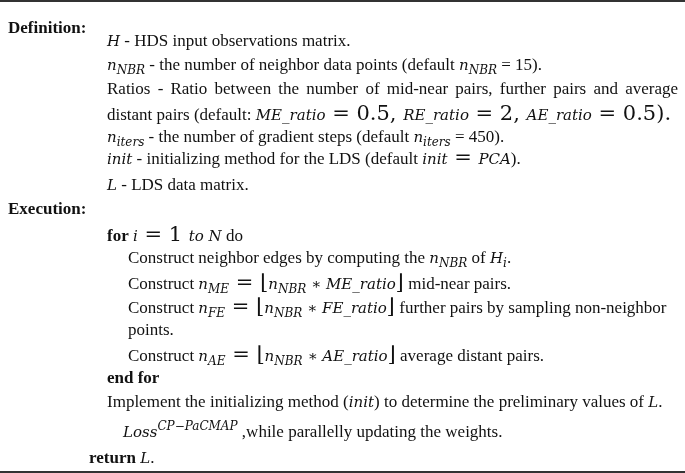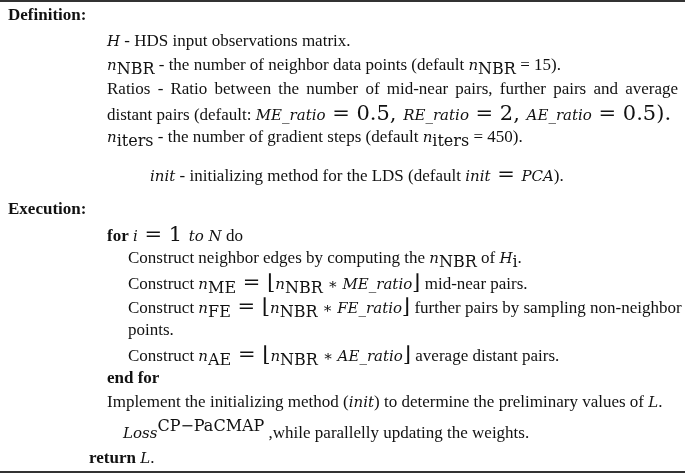--- a/index.html
+++ b/index.html
@@ -21,53 +21,56 @@
     line-height: 24px;
     height: 24px;
   }
   .label { left: 8px; font-weight: bold; }
   .lvl1 { left: 107px; }
   .lvl2 { left: 128px; }
   .just { width: 571px; text-align: justify; text-align-last: justify; white-space: normal; }
   .kw { font-weight: bold; }
   .m { font-family: "DejaVu Serif", serif; font-style: italic; font-size: 15px; }
   .mr { font-family: "DejaVu Serif", serif; font-size: 21px; }
-  sub, sup { font-size: 16px; font-family: "DejaVu Serif", serif; }
+  sub, sup { font-size: 12px; font-family: "DejaVu Serif", serif; font-style: italic; }
   sub { vertical-align: -4px; }
   sup { vertical-align: 7px; }
 </style>
 </head>
 <body>
 
 <div class="algo">
 
-  <div class="line label" style="top:1px;text-align:center;">Definition:</div>
+  <div class="line label" style="top:14px;text-align:center;">Definition:</div>
 
   <div class="line lvl1" style="top:27px;">
     <span class="m">H</span><span> - HDS input observations matrix.</span>
   </div>
 
   <div class="line lvl1" style="top:51px;">
     <span class="m">n</span><sub>NBR</sub><span> - the number of neighbor data points (default </span><span class="m">n</span><sub>NBR</sub><span> = 15).</span>
   </div>
 
   <div class="line lvl1 just" style="top:75px;">Ratios - Ratio between the number of mid-near pairs, further pairs and average</div>
 
   <div class="line lvl1" style="top:99px;">
     <span>distant pairs (default: </span><span class="m">ME_ratio</span><span class="mr"> = 0.5, </span><span class="m">RE_ratio</span><span class="mr"> = 2, </span><span class="m">AE_ratio</span><span class="mr"> = 0.5).</span>
   </div>
 
   <div class="line lvl1" style="top:123px;">
     <span class="m">n</span><sub>iters</sub><span> - the number of gradient steps (default </span><span class="m">n</span><sub>iters</sub><span> = 450).</span>
   </div>
 
-  <div class="line lvl1" style="top:160px;margin-left:43px;">
+  <div class="line lvl1" style="top:143px;">
     <span class="m">init</span><span> - initializing method for the LDS (default </span><span class="m">init</span><span class="mr"> = </span><span class="m">PCA</span><span>).</span>
   </div>
 
+  <div class="line lvl1" style="top:171px;">
+    <span class="m">L</span><span> - LDS data matrix.</span>
+  </div>
 
   <div class="line label" style="top:195px;">Execution:</div>
 
   <div class="line lvl1" style="top:220px;">
     <span class="kw">for</span> <span class="m">i</span><span class="mr"> = 1 </span><span class="m">to N</span><span> do</span>
   </div>
 
   <div class="line lvl2" style="top:268px;">
     <span>Construct </span><span class="m">n</span><sub>ME</sub><span class="mr"> = ⌊</span><span class="m">n</span><sub>NBR</sub><span class="m"> ∗ ME_ratio</span><span class="mr">⌋</span><span> mid-near pairs.</span>
   </div>

